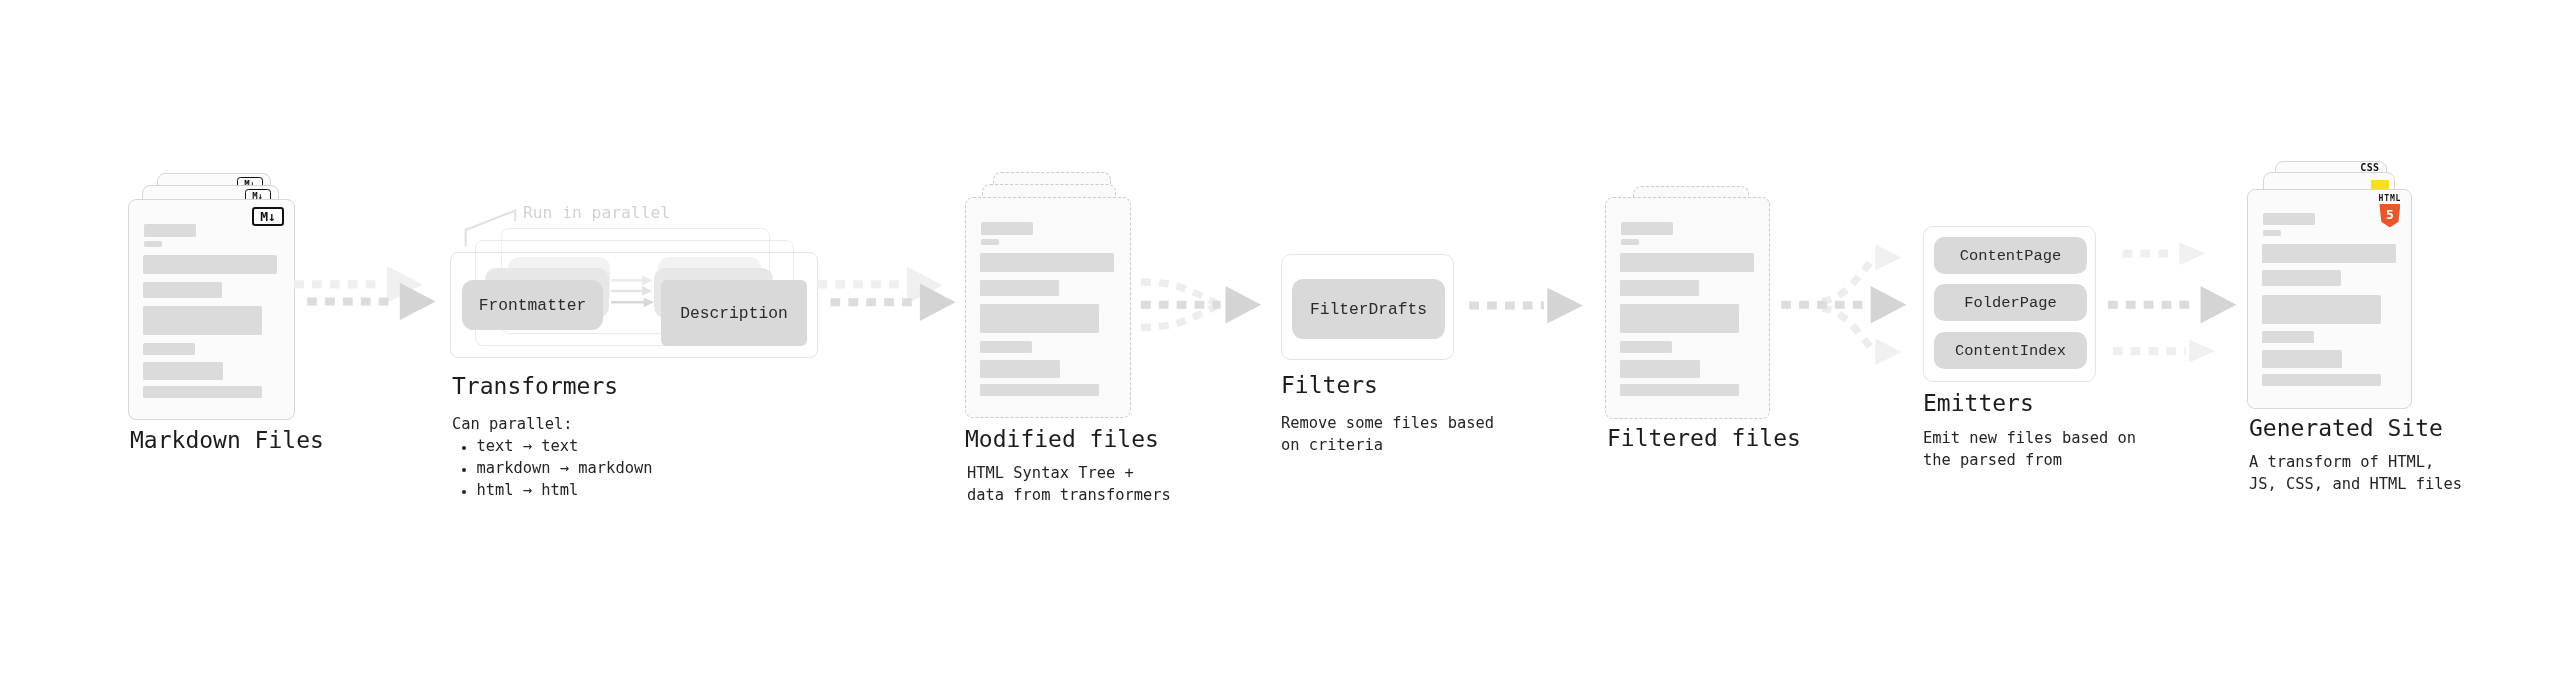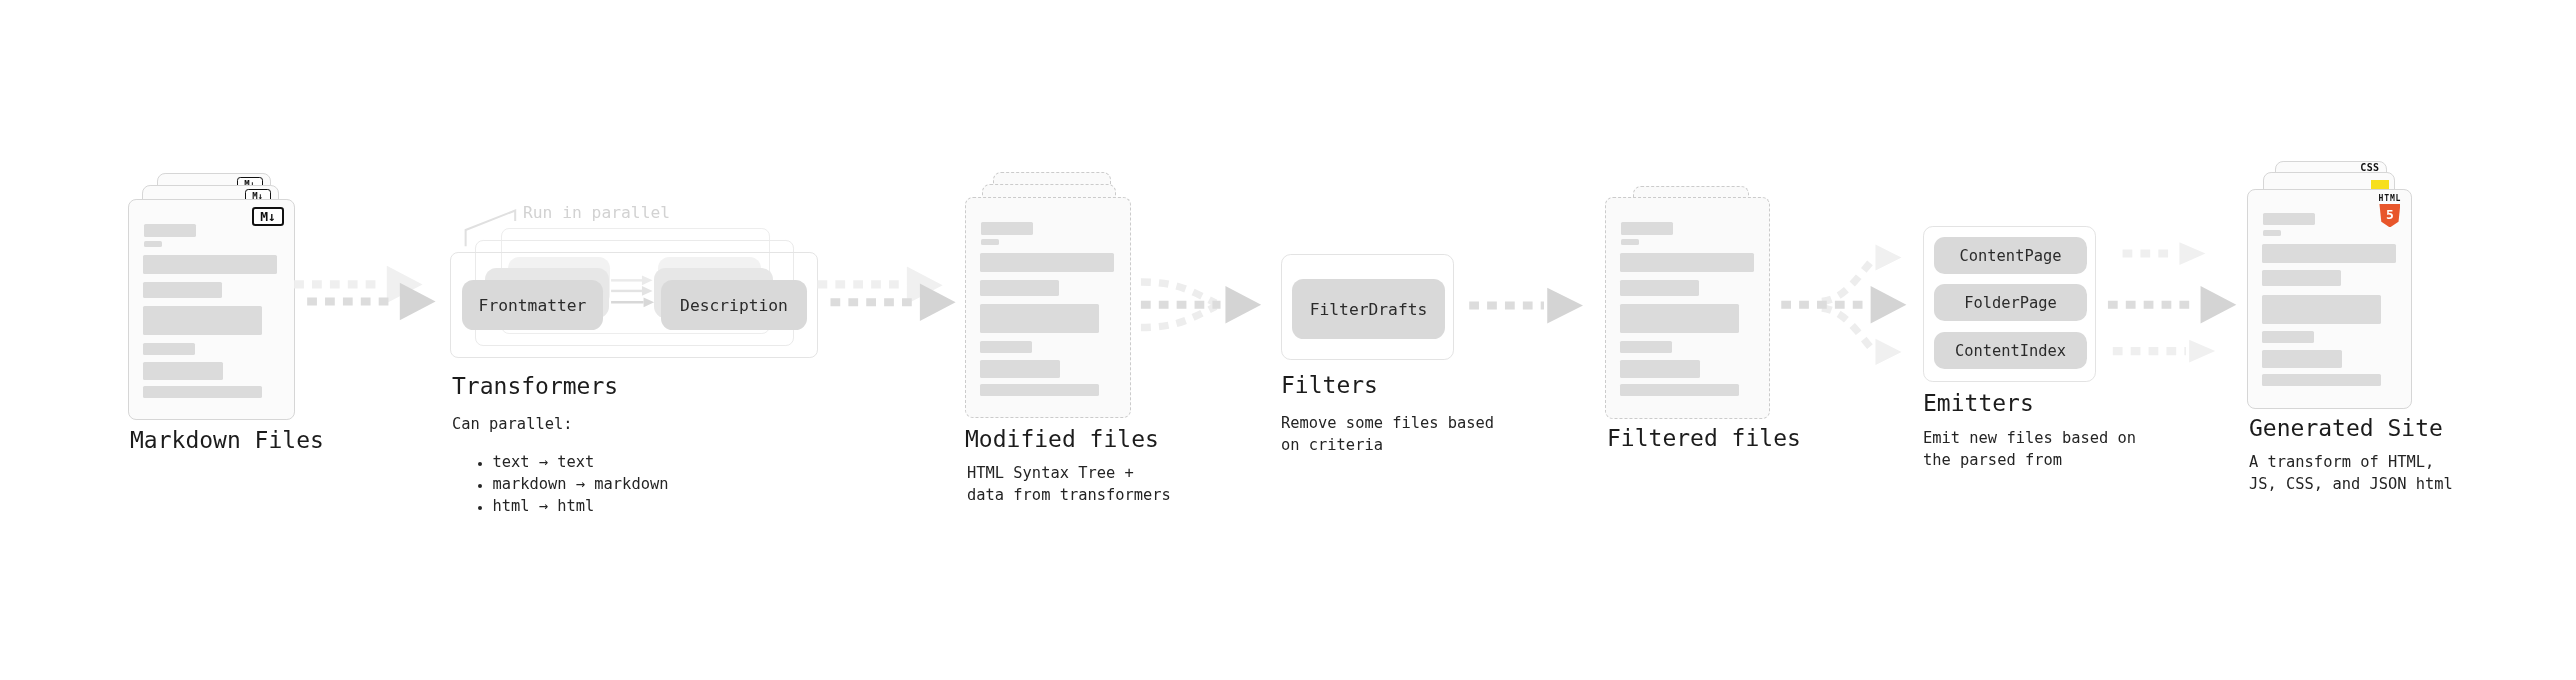--- a/index.html
+++ b/index.html
@@ -12,29 +12,29 @@
   .card.dashed{background:#fafafa;border:1.6px dashed #cbcbcb;}
   .bar{position:absolute;background:#dbdbdb;border-radius:1.6px;}
   
   .mbadge{position:absolute;display:flex;align-items:center;justify-content:center;
     background:#ffffff;border:2.4px solid #111;border-radius:3.3px;color:#111;font-weight:bold;box-sizing:border-box;}
   .mbadge.front{right:9.8px;top:7.3px;width:32.5px;height:18.7px;font-size:13px;}
   .mbadge.small{right:7.3px;top:3.3px;width:26px;height:14px;font-size:9px;border-width:1.6px;}
   
   .frame{position:absolute;border:1.6px solid #e7e7e7;border-radius:8.1px;background:transparent;box-sizing:border-box;}
   .pill{position:absolute;background:#d9d9d9;border-radius:11.4px;display:flex;align-items:center;justify-content:center;
-    font-size:16.3px;color:#2b2b2b;white-space:nowrap;}
+    font-size:16.3px;color:#2b2b2b;white-space:nowrap;font-family:Liberation Mono, monospace;}
   .pill.ghost1{background:#e7e7e7;}
   .pill.ghost2{background:#f2f2f2;}
   .panel{position:absolute;background:#ffffff;border:1.6px solid #e3e3e3;border-radius:9.8px;box-sizing:border-box;}
   
   .title{position:absolute;font-size:23px;font-weight:500;color:#1c1c1c;white-space:nowrap;}
   .sub{position:absolute;font-size:15.4px;line-height:22px;color:#242424;white-space:nowrap;}
   .annotation{position:absolute;font-size:16.3px;color:#d2d2d2;white-space:nowrap;}
-  ul.bullets{position:absolute;margin:16px;padding:0 0 0 24.4px;font-size:15.4px;line-height:22px;color:#242424;white-space:nowrap;}
+  ul.bullets{position:absolute;margin:0;padding:0 0 0 24.4px;font-size:15.4px;line-height:22px;color:#242424;white-space:nowrap;}
   ul.bullets li::marker{font-size:12.2px;}
   
   .css-badge{position:absolute;right:6.5px;top:2.4px;text-align:center;}
   .css-badge .css-text{font-size:10px;font-weight:bold;color:#111;letter-spacing:0.4px;line-height:7.3px;}
   .css-badge .css-underline{width:18px;height:2.4px;background:#2962ff;margin-top:0.8px;}
   .js-badge{position:absolute;right:4.9px;top:6.5px;width:18px;height:19.5px;background:#f7df1e;}
   .html5-badge{position:absolute;right:8.1px;top:4.1px;width:26px;text-align:center;}
   .html5-badge .html-text{font-size:8.1px;font-weight:bold;color:#111;letter-spacing:0.8px;line-height:8.1px;}
   .html5-shield{margin:1.6px auto 0;width:21px;height:23.6px;background:#e8562b;
     clip-path:polygon(0 0,100% 0,91% 76%,50% 100%,9% 76%);
@@ -82,21 +82,21 @@
 
   <div>
     <div class="frame" style="left:501px;top:228px;width:269px;height:106px;border-color:#ededed;"></div>
     <div class="pill ghost2" style="left:508px;top:257px;width:102px;height:49px;"></div>
     <div class="pill ghost2" style="left:658px;top:257px;width:103px;height:49px;"></div>
     <div class="frame" style="left:475px;top:240px;width:319px;height:106px;border-color:#eaeaea;"></div>
     <div class="pill ghost1" style="left:485px;top:268px;width:124px;height:50px;"></div>
     <div class="pill ghost1" style="left:654px;top:268px;width:119px;height:50px;"></div>
     <div class="frame" style="left:450px;top:252px;width:368px;height:106px;border-color:#e4e4e4;"></div>
     <div class="pill" style="left:462px;top:280px;width:141px;height:50px;">Frontmatter</div>
-    <div class="pill" style="left:661px;top:280px;width:146px;height:50px;">Description</div>
+    <div class="pill" style="left:661px;top:280px;width:146px;height:66px;border-radius:6px;">Description</div>
     <div class="annotation" style="left:523px;top:203px;">Run in parallel</div>
     <div class="title" style="left:452px;top:373px;">Transformers</div>
     <div class="sub" style="left:452px;top:413px;">Can parallel:</div>
     <ul class="bullets" style="left:452px;top:435px;">
       <li>text → text</li>
       <li>markdown → markdown</li>
       <li>html → html</li>
     </ul>
   </div>
 
@@ -179,21 +179,21 @@
       <div class="bar" style="left:14px;top:54px;width:134px;height:18.7px;"></div>
       <div class="bar" style="left:14px;top:80px;width:79px;height:16.3px;"></div>
       <div class="bar" style="left:14px;top:105px;width:119px;height:29px;"></div>
       <div class="bar" style="left:14px;top:141px;width:52px;height:12.2px;"></div>
       <div class="bar" style="left:14px;top:160px;width:80px;height:18px;"></div>
       <div class="bar" style="left:14px;top:184px;width:119px;height:12.2px;"></div>
     </div>
     <div class="title" style="left:2249px;top:415px;">Generated Site</div>
     <div class="sub" style="left:2249px;top:451px;">
       <div>A transform of HTML,</div>
-      <div>JS, CSS, and JSON html</div>
+      <div>JS, CSS, and HTML files</div>
     </div>
   </div>
 
   <svg class="overlay" width="2576" height="681" viewBox="0 0 3170 838">
 
     <g>
       <line class="dashline dash-ghost" x1="362" y1="350" x2="472" y2="350"></line>
       <polygon class="head-ghost" points="476,327 520,350 476,373"></polygon>
       <line class="dashline dash-main" x1="378" y1="371" x2="488" y2="371"></line>
       <polygon class="head-main" points="492,348 536,371 492,394"></polygon>

